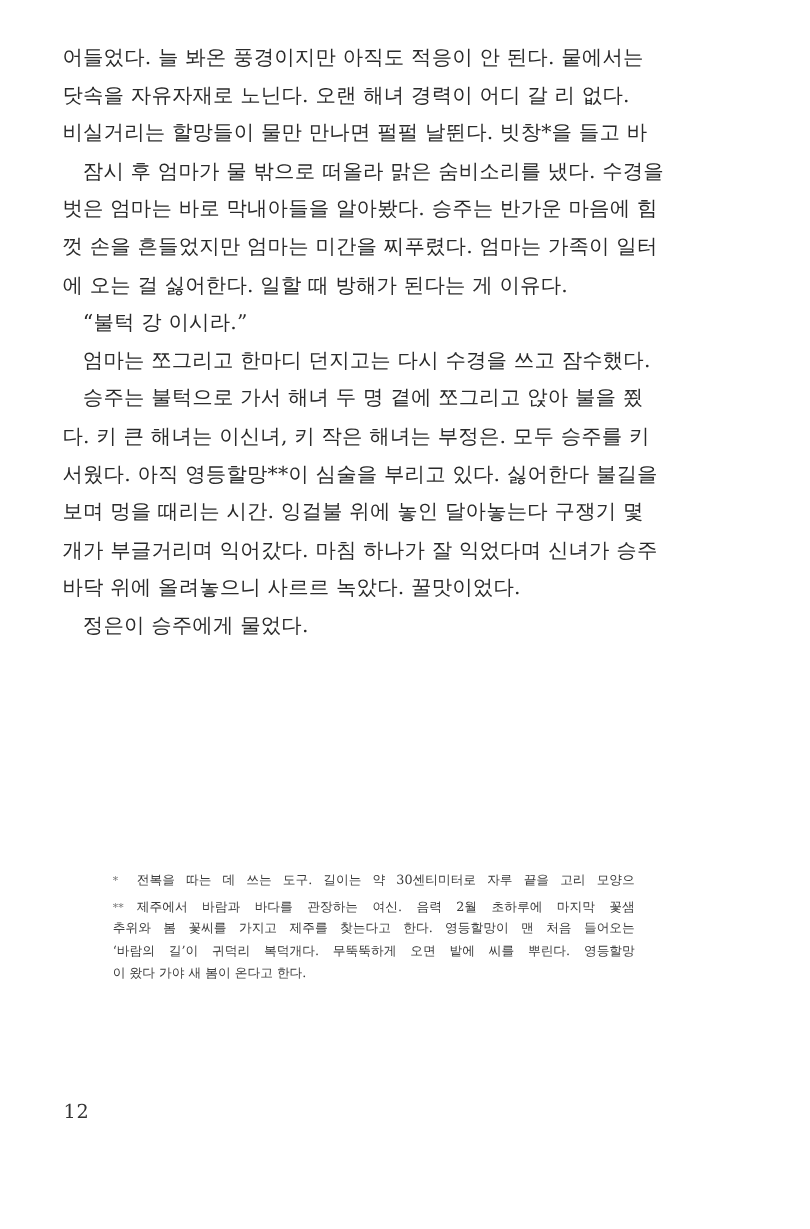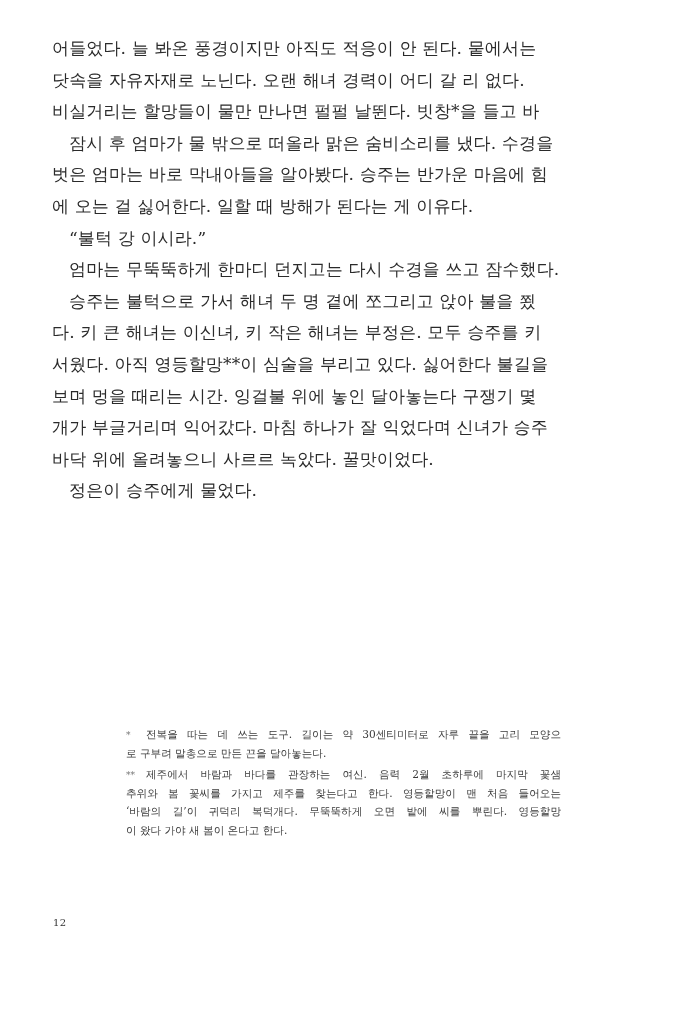--- a/index.html
+++ b/index.html
@@ -5,54 +5,54 @@
   html, body { margin: 0; padding: 0; background: #ffffff; }
   body { width: 675px; height: 1024px; position: relative; overflow: hidden;
          font-family: "DejaVu Serif", "Liberation Serif", serif; color: #2a2a2a; }
   .page { position: absolute; left: 0; top: 5px; width: 675px; height: 1024px; }
   .body-text { position: absolute; left: 52px; top: 28px; width: 474px; }
   .line { height: 31.6px; line-height: 31.6px; font-size: 17px; letter-spacing: 0.15px;
           white-space: nowrap; text-align: justify; text-align-last: justify; }
   .line.last { text-align-last: left; }
   .line.indent { padding-left: 17px; box-sizing: border-box; }
   .footnotes { position: absolute; left: 94px; top: 720px; width: 435px;
-               font-size: 10.6px; color: #3a3a3a; margin-left: 32px; }
+               font-size: 10.6px; color: #3a3a3a; }
   .fn { margin-bottom: 3px; }
   .fn-line { height: 18.5px; line-height: 18.5px; white-space: nowrap;
              text-align: justify; text-align-last: justify; }
   .fn-line.last { text-align-last: left; }
   .fn-mark { display: inline-block; width: 20px; color: #777; font-size: 9px; }
-  .page-number { position: absolute; left: 53px; top: 912px; font-size: 10px; color: #333;
+  .page-number { position: absolute; left: 53px; top: 912px; font-size: 16px; color: #333;
                  letter-spacing: 0.5px; }
 </style>
 </head>
 <body>
 
 <div class="page">
   <div class="body-text" id="body-text">
       <div class="line">어들었다. 늘 봐온 풍경이지만 아직도 적응이 안 된다. 뭍에서는</div>
       <div class="line last">닷속을 자유자재로 노닌다. 오랜 해녀 경력이 어디 갈 리 없다.</div>
       <div class="line">비실거리는 할망들이 물만 만나면 펄펄 날뛴다. 빗창*을 들고 바</div>
       <div class="line indent">잠시 후 엄마가 물 밖으로 떠올라 맑은 숨비소리를 냈다. 수경을</div>
       <div class="line">벗은 엄마는 바로 막내아들을 알아봤다. 승주는 반가운 마음에 힘</div>
+      <div class="line">껏 손을 흔들었지만 엄마는 미간을 찌푸렸다. 엄마는 가족이 일터</div>
       <div class="line last">에 오는 걸 싫어한다. 일할 때 방해가 된다는 게 이유다.</div>
       <div class="line indent last">“불턱 강 이시라.”</div>
-      <div class="line indent last">엄마는 무뚝뚝하게 한마디 던지고는 다시 수경을 쓰고 잠수했다.</div>
+      <div class="line indent last">엄마는 쪼그리고 한마디 던지고는 다시 수경을 쓰고 잠수했다.</div>
       <div class="line indent">승주는 불턱으로 가서 해녀 두 명 곁에 쪼그리고 앉아 불을 쬤</div>
       <div class="line">다. 키 큰 해녀는 이신녀, 키 작은 해녀는 부정은. 모두 승주를 키</div>
       <div class="line">서웠다. 아직 영등할망**이 심술을 부리고 있다. 싫어한다 불길을</div>
       <div class="line">보며 멍을 때리는 시간. 잉걸불 위에 놓인 달아놓는다 구쟁기 몇</div>
       <div class="line">개가 부글거리며 익어갔다. 마침 하나가 잘 익었다며 신녀가 승주</div>
       <div class="line last">바닥 위에 올려놓으니 사르르 녹았다. 꿀맛이었다.</div>
       <div class="line indent last">정은이 승주에게 물었다.</div>
     </div>
   <div class="footnotes" id="footnotes">
       <div class="fn">
         <div class="fn-line"><span class="fn-mark">*</span><span>전복을 따는 데 쓰는 도구. 길이는 약 30센티미터로 자루 끝을 고리 모양으</span></div>
-        <div class="fn-line last"><span>로 구부려 말총으로 만든 끈을 달아놓는다.</span></div>
       </div>
       <div class="fn">
         <div class="fn-line"><span class="fn-mark">**</span><span>제주에서 바람과 바다를 관장하는 여신. 음력 2월 초하루에 마지막 꽃샘</span></div>
         <div class="fn-line"><span>추위와 봄 꽃씨를 가지고 제주를 찾는다고 한다. 영등할망이 맨 처음 들어오는</span></div>
         <div class="fn-line"><span>‘바람의 길’이 귀덕리 복덕개다. 무뚝뚝하게 오면 밭에 씨를 뿌린다. 영등할망</span></div>
         <div class="fn-line last"><span>이 왔다 가야 새 봄이 온다고 한다.</span></div>
       </div>
     </div>
   <div class="page-number">12</div>
 </div>

